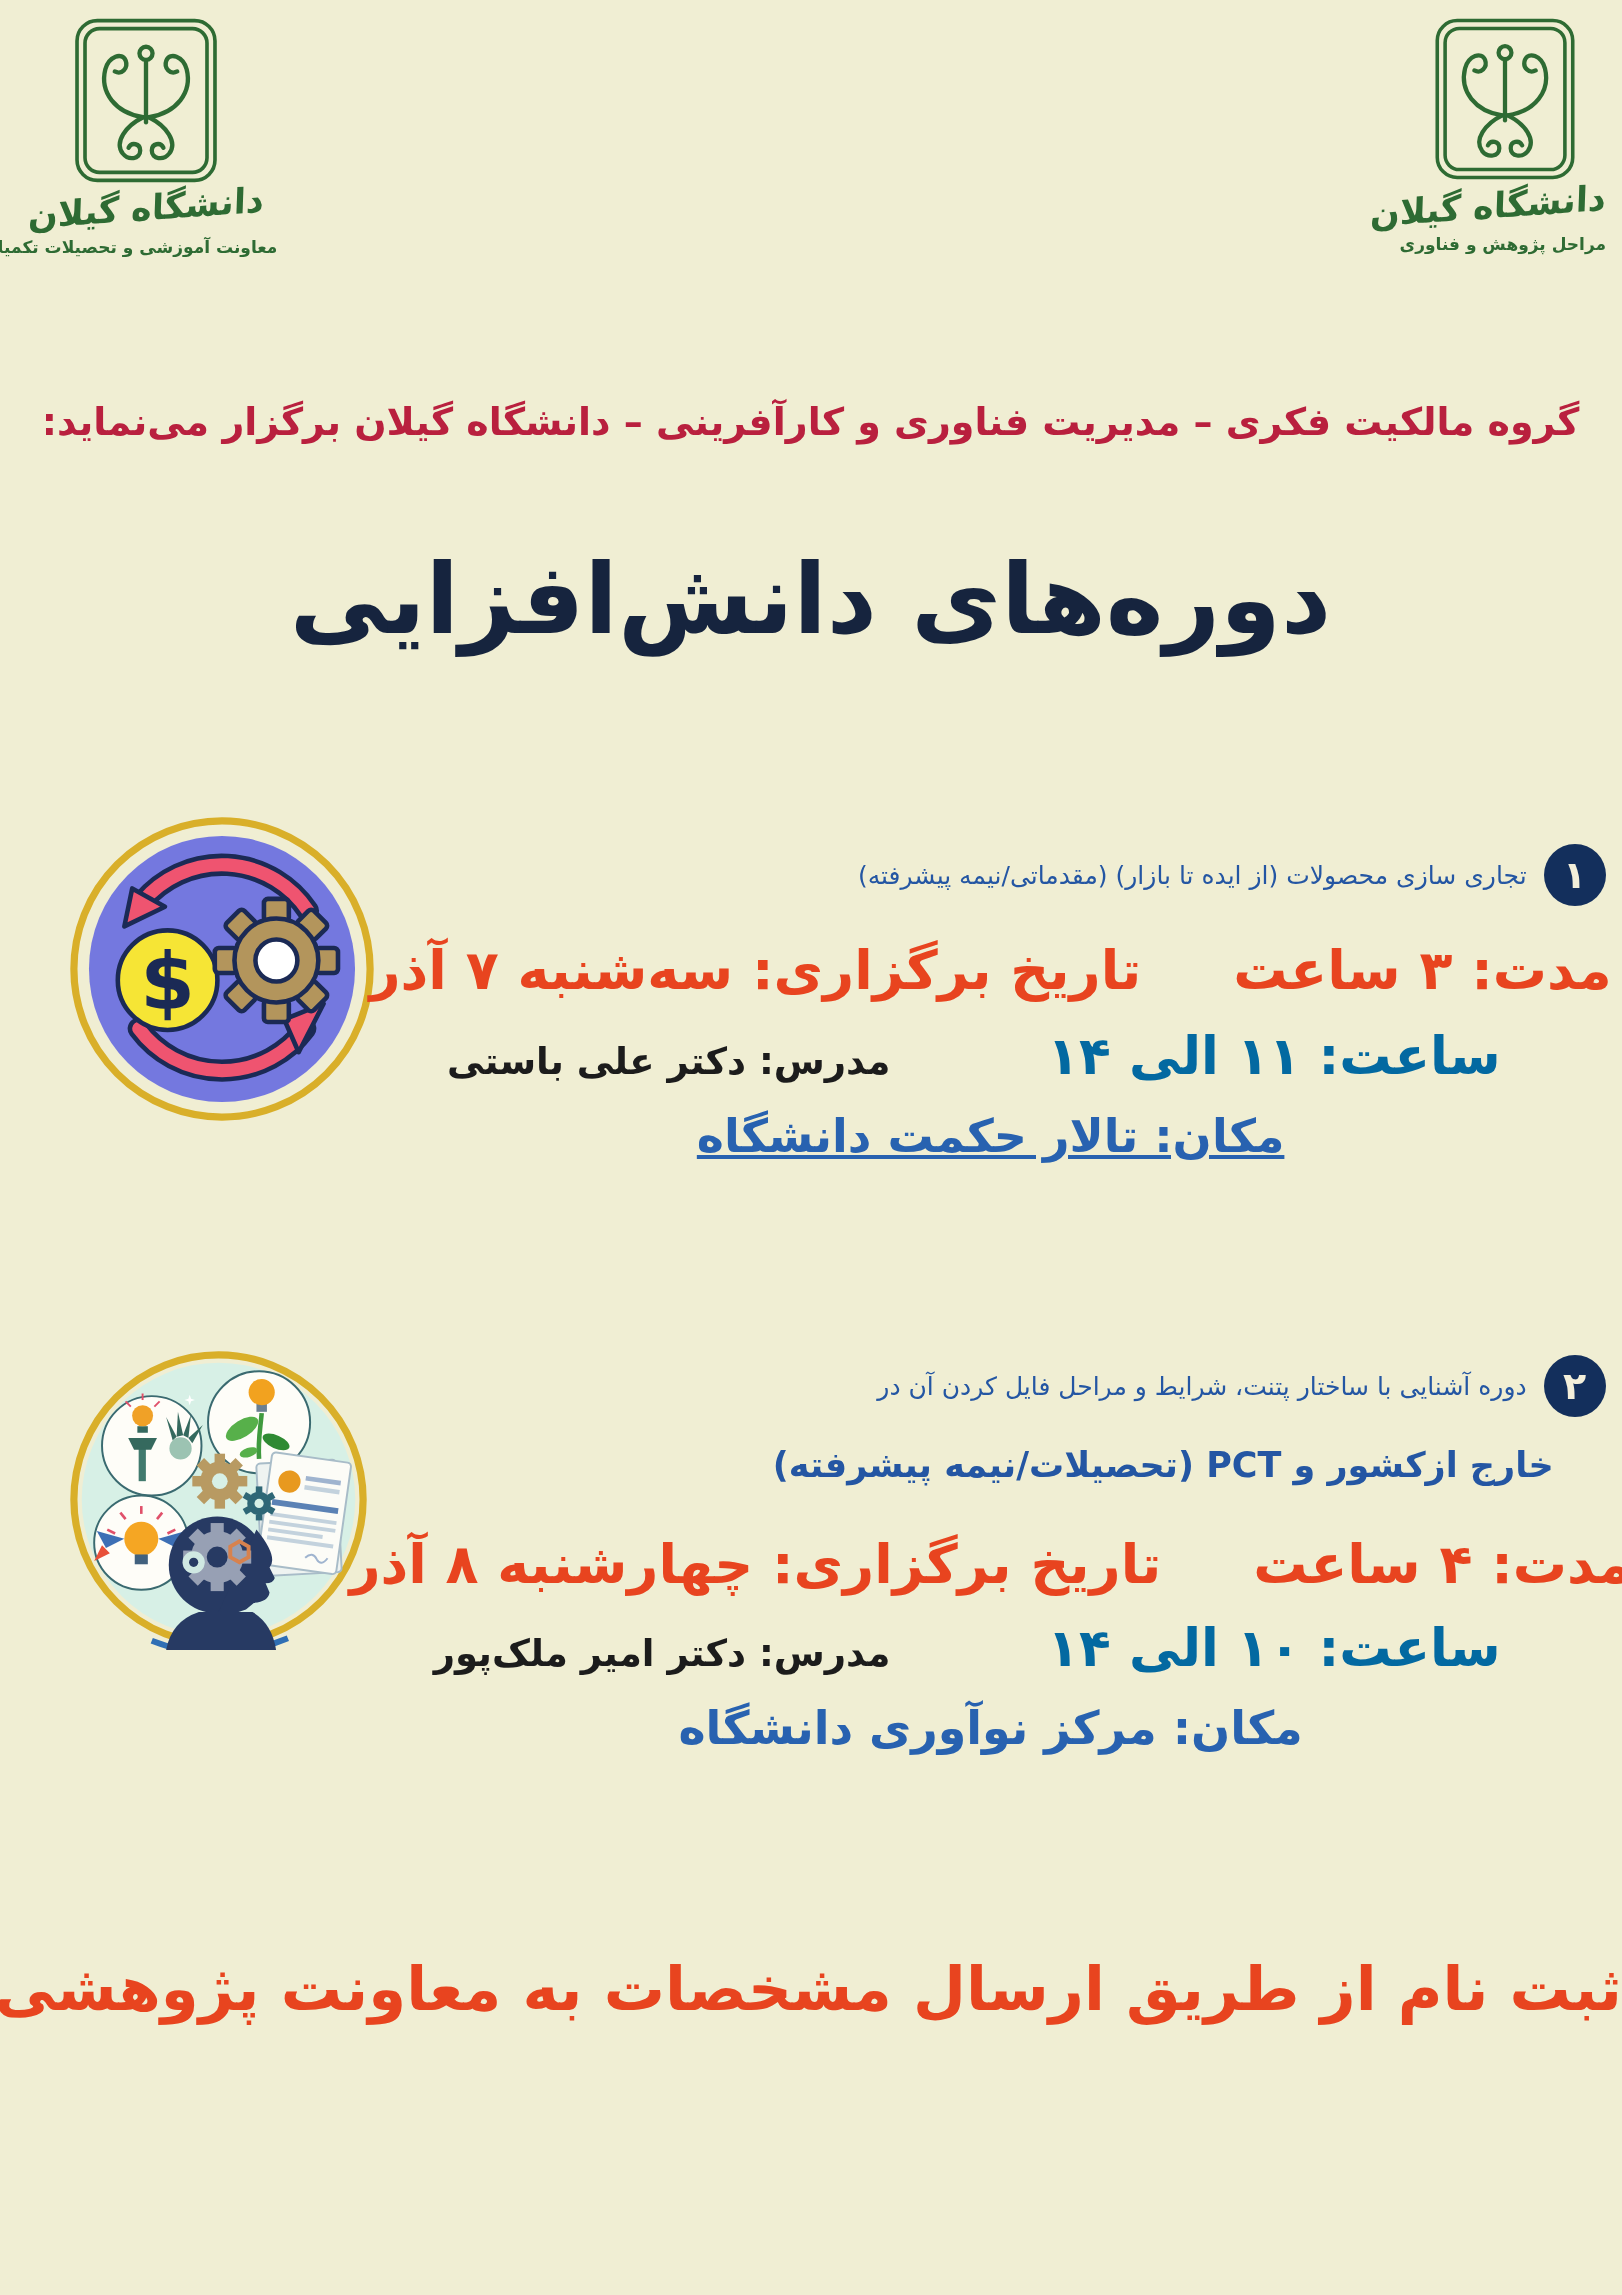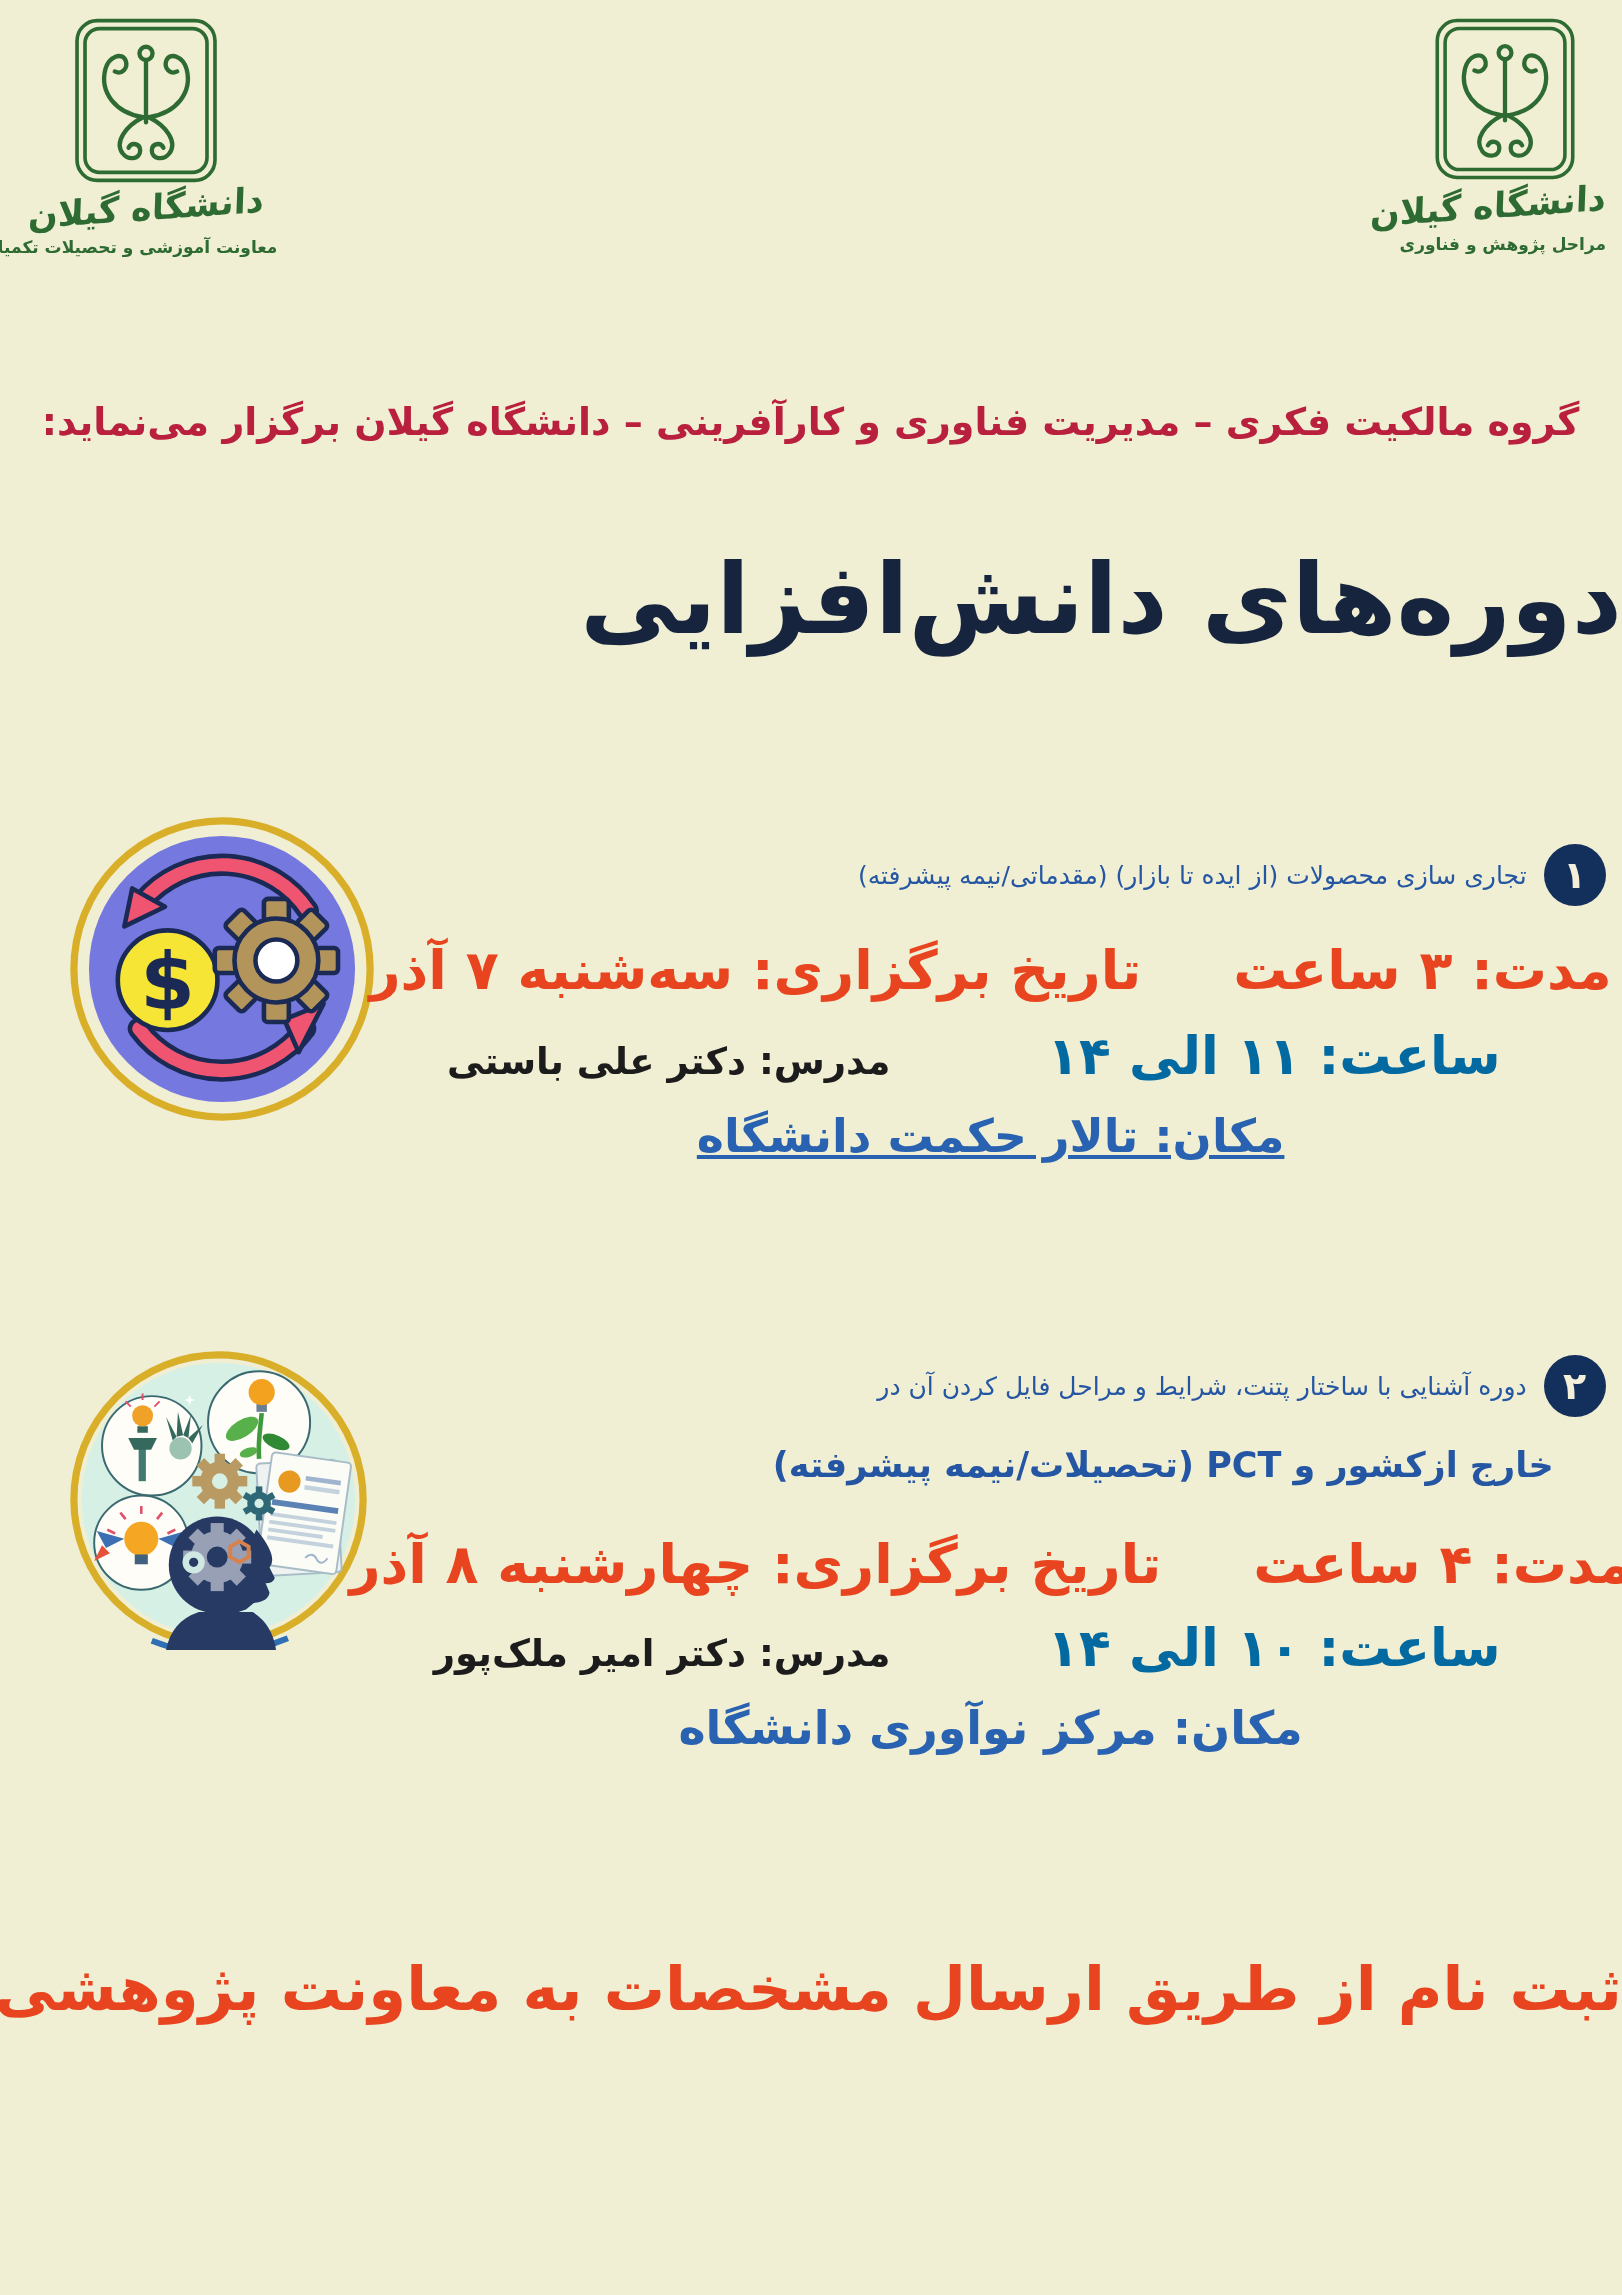--- a/index.html
+++ b/index.html
@@ -23,21 +23,21 @@
   }
   .logo-sub{font-size:17px;font-weight:bold;color:#2e6b33;margin-top:9.2px;white-space:nowrap;}
   
   .tagline{
     position:absolute;top:400px;left:0;width:100%;
     text-align:center;font-size:38px;font-weight:bold;color:#b9203e;
     white-space:nowrap;
   }
   .main-title{
     position:absolute;top:542px;left:0;width:100%;
-    font-size:98px;font-weight:bold;color:#16243e;
+    text-align:center;font-size:98px;font-weight:bold;color:#16243e;
     white-space:nowrap;
   }
   
   .course{position:absolute;right:16.4px;width:1230px;}
   .course-1{top:844px;height:353px;}
   .course-2{top:1355px;height:445px;}
   .course-title-row{
     display:flex;align-items:center;gap:17px;
     justify-content:flex-start;
   }

